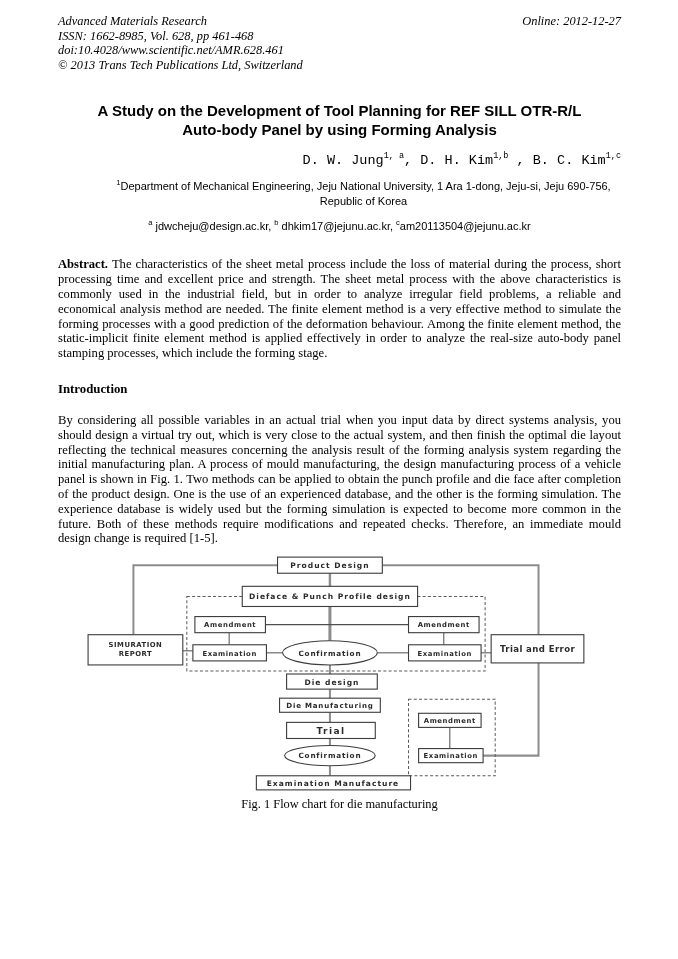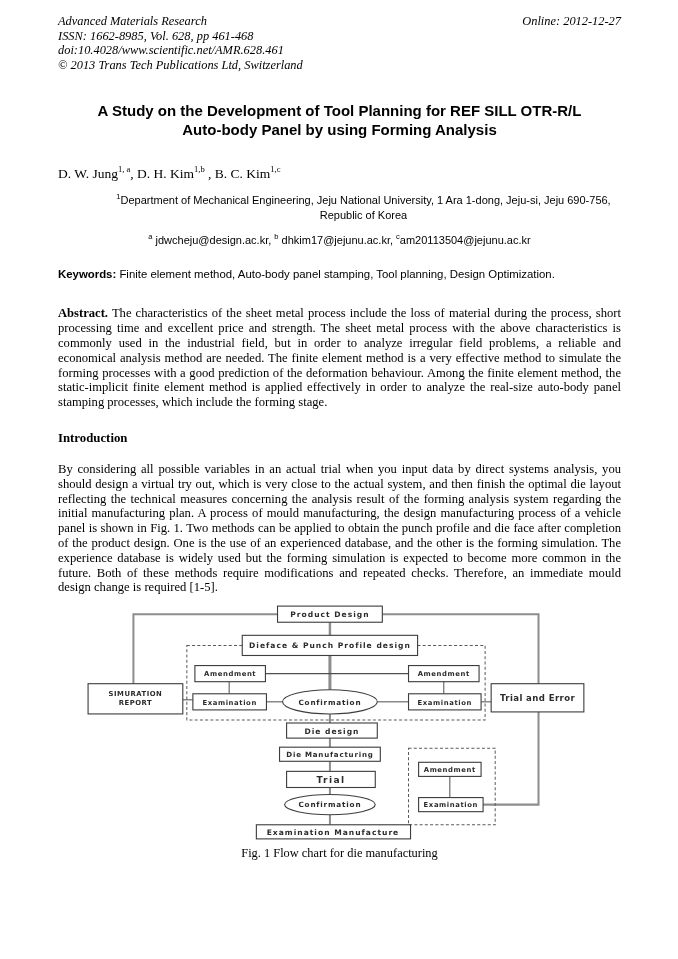--- a/index.html
+++ b/index.html
@@ -11,22 +11,22 @@
   
   .hdr{display:flex;justify-content:space-between;align-items:flex-start;
        font-style:italic;font-size:12.4px;line-height:1.18;}
   .hdr .left div{white-space:nowrap;}
   .hdr .right{white-space:nowrap;}
   
   .title{margin-top:28px;text-align:center;
          font-family:"Liberation Sans", sans-serif;font-weight:bold;
          font-size:15px;line-height:1.28;}
   .title span{display:block;}
-  .authors{margin-top:25px;text-align:left;
-           font-family:Liberation Serif, serif;font-size:13.5px;}
+  .authors{margin-top:12px;text-align:right;
+           font-family:Liberation Mono, monospace;font-size:13.5px;}
   .authors sup{font-size:8.5px;}
   .affil{margin-top:11px;text-align:center;
          font-family:"Liberation Sans", sans-serif;font-size:11px;line-height:1.35;margin-left:48px;}
   .affil sup{font-size:7.5px;}
   .emails{margin-top:9px;text-align:center;
           font-family:"Liberation Sans", sans-serif;font-size:11px;}
   .emails sup{font-size:7.5px;}
   
   .keywords{margin-top:23px;font-family:"Liberation Sans", sans-serif;font-size:11.4px;}
   .keywords b{font-weight:bold;}
@@ -73,23 +73,20 @@
   </div>
 
   <div class="affil">
     <sup>1</sup><span>Department of Mechanical Engineering, Jeju National University, 1 Ara 1-dong, Jeju-si, Jeju 690-756, Republic of Korea</span>
   </div>
 
   <div class="emails">
     <sup>a</sup><span> jdwcheju@design.ac.kr, </span><sup>b</sup><span> dhkim17@jejunu.ac.kr, </span><sup>c</sup><span>am20113504@jejunu.ac.kr</span>
   </div>
 
-  <div class="keywords">
-    <b>Keywords:</b><span> Finite element method, Auto-body panel stamping, Tool planning, Design Optimization.</span>
-  </div>
 
   <p class="para abstract">
     <b>Abstract.</b><span> The characteristics of the sheet metal process include the loss of material during the process, short processing time and excellent price and strength. The sheet metal process with the above characteristics is commonly used in the industrial field, but in order to analyze irregular field problems, a reliable and economical analysis method are needed. The finite element method is a very effective method to simulate the forming processes with a good prediction of the deformation behaviour. Among the finite element method, the static-implicit finite element method is applied effectively in order to analyze the real-size auto-body panel stamping processes, which include the forming stage.</span>
   </p>
 
   <div class="section-head">Introduction</div>
 
   <p class="para intro">By considering all possible variables in an actual trial when you input data by direct systems analysis, you should design a virtual try out, which is very close to the actual system, and then finish the optimal die layout reflecting the technical measures concerning the analysis result of the forming analysis system regarding the initial manufacturing plan. A process of mould manufacturing, the design manufacturing process of a vehicle panel is shown in Fig. 1. Two methods can be applied to obtain the punch profile and die face after completion of the product design. One is the use of an experienced database, and the other is the forming simulation. The experience database is widely used but the forming simulation is expected to become more common in the future. Both of these methods require modifications and repeated checks. Therefore, an immediate mould design change is required [1-5].</p>
 
   <div class="figure">

